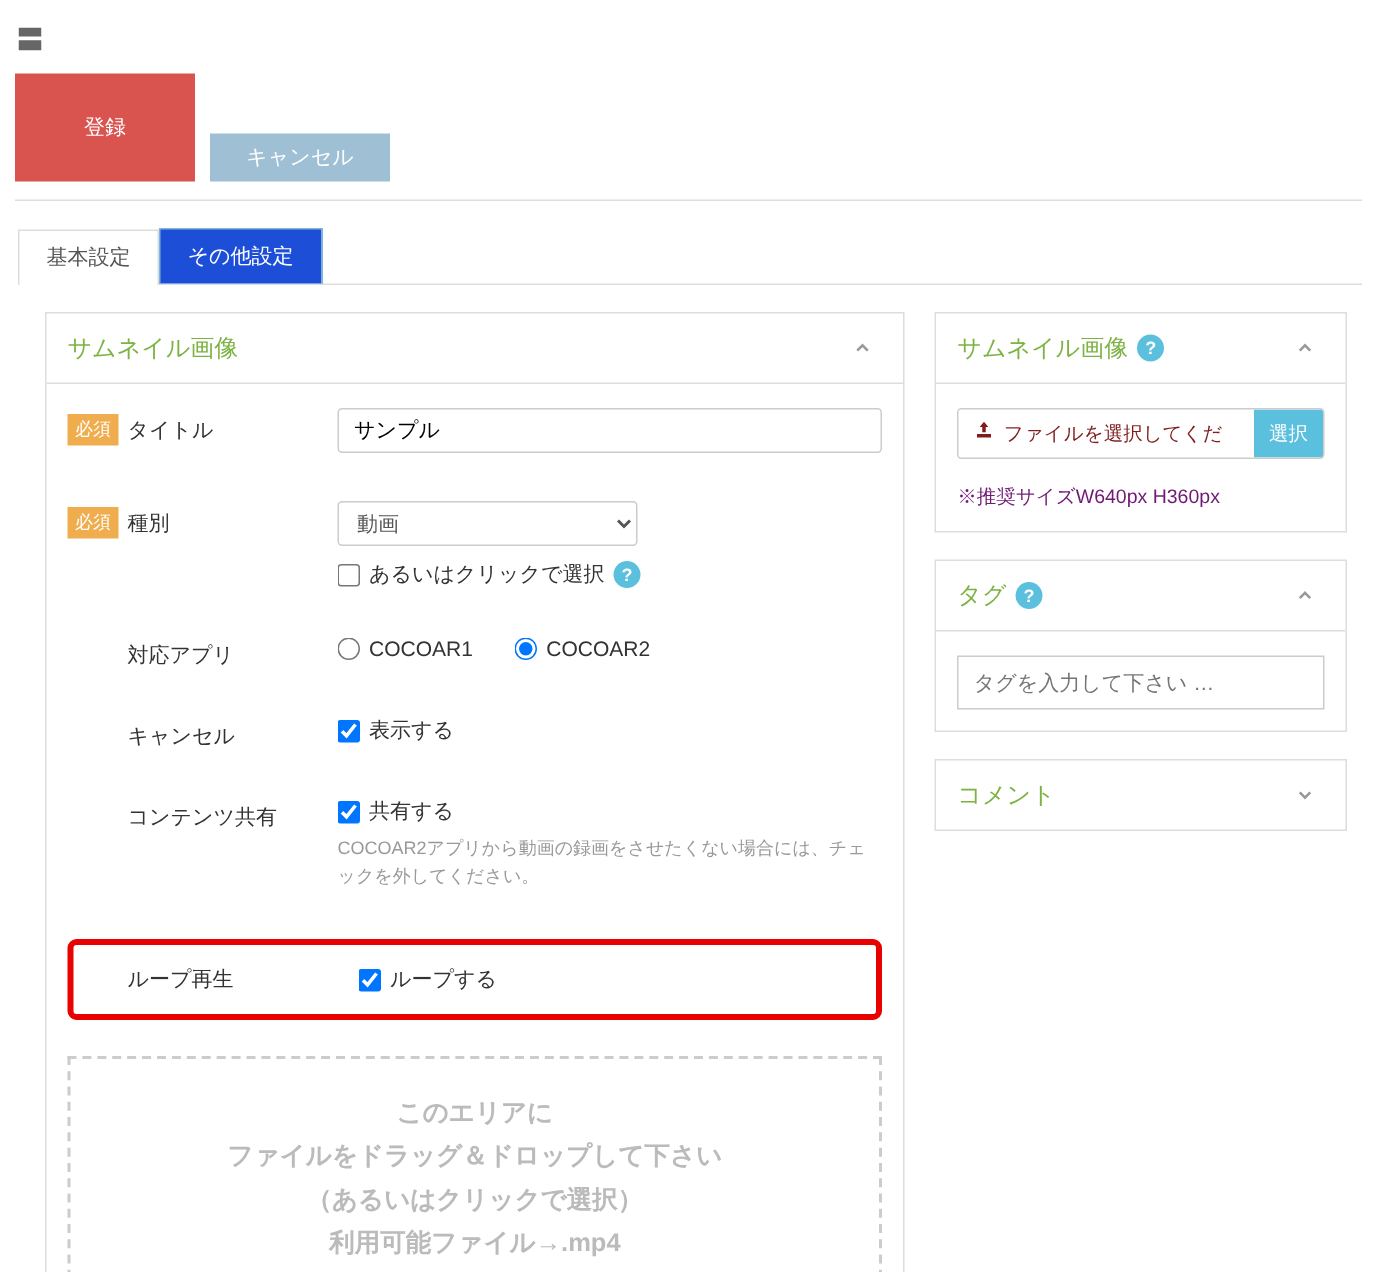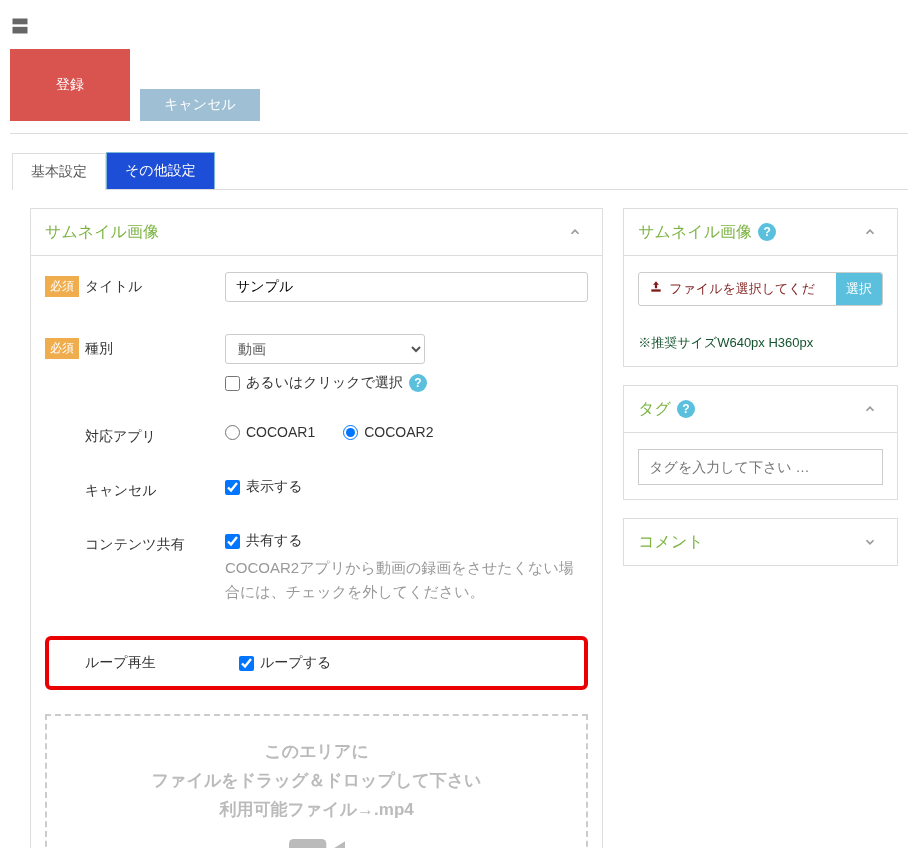--- a/index.html
+++ b/index.html
@@ -174,21 +174,21 @@
       align-items: center;
       gap: 6px;
     }
     .check-item {
       display: flex;
       align-items: center;
       gap: 6px;
     }
     .hint-text {
       color: #999;
-      font-size: 15px;
+      font-size: 12px;
       line-height: 1.6;
       margin-top: 6px;
     }
     .highlighted-row {
       border: 4px solid #e90000;
       padding: 14px 10px;
       border-radius: 6px;
       display: flex;
       align-items: center;
       margin-bottom: 24px;
@@ -234,23 +234,23 @@
       cursor: pointer;
     }
     .tag-input {
       width: 100%;
       padding: 9px 10px;
       border: 1px solid #ccc;
       font-size: 14px;
       color: #999;
     }
     .small-note {
-      color: #14532d;
+      color: #701a75;
       font-size: 13px;
-      margin-top: 28px;
+      margin-top: 16px;
     }
     input[type="checkbox"], input[type="radio"] {
       width: 15px;
       height: 15px;
     }
   </style>
 </head>
 <body>
 
 <div class="page-header">
@@ -367,20 +367,21 @@
               <label class="check-item">
                 <input type="checkbox" checked="" style="">
                 <span>ループする</span>
               </label>
             </div>
           </div>
 
           <div class="dropzone">
             <div>このエリアに</div>
             <div>ファイルをドラッグ＆ドロップして下さい</div>
+            <div>（あるいはクリックで選択）</div>
             <div>利用可能ファイル→.mp4</div>
             <div class="video-icon">
               <svg width="56" height="42" viewBox="0 0 24 18" fill="currentColor">
                   <rect x="0" y="0" width="16" height="18" rx="2"></rect>
                   <path d="M16 6 L24 1 L24 17 L16 12 Z"></path>
                 </svg>
             </div>
           </div>
 
         </div>

